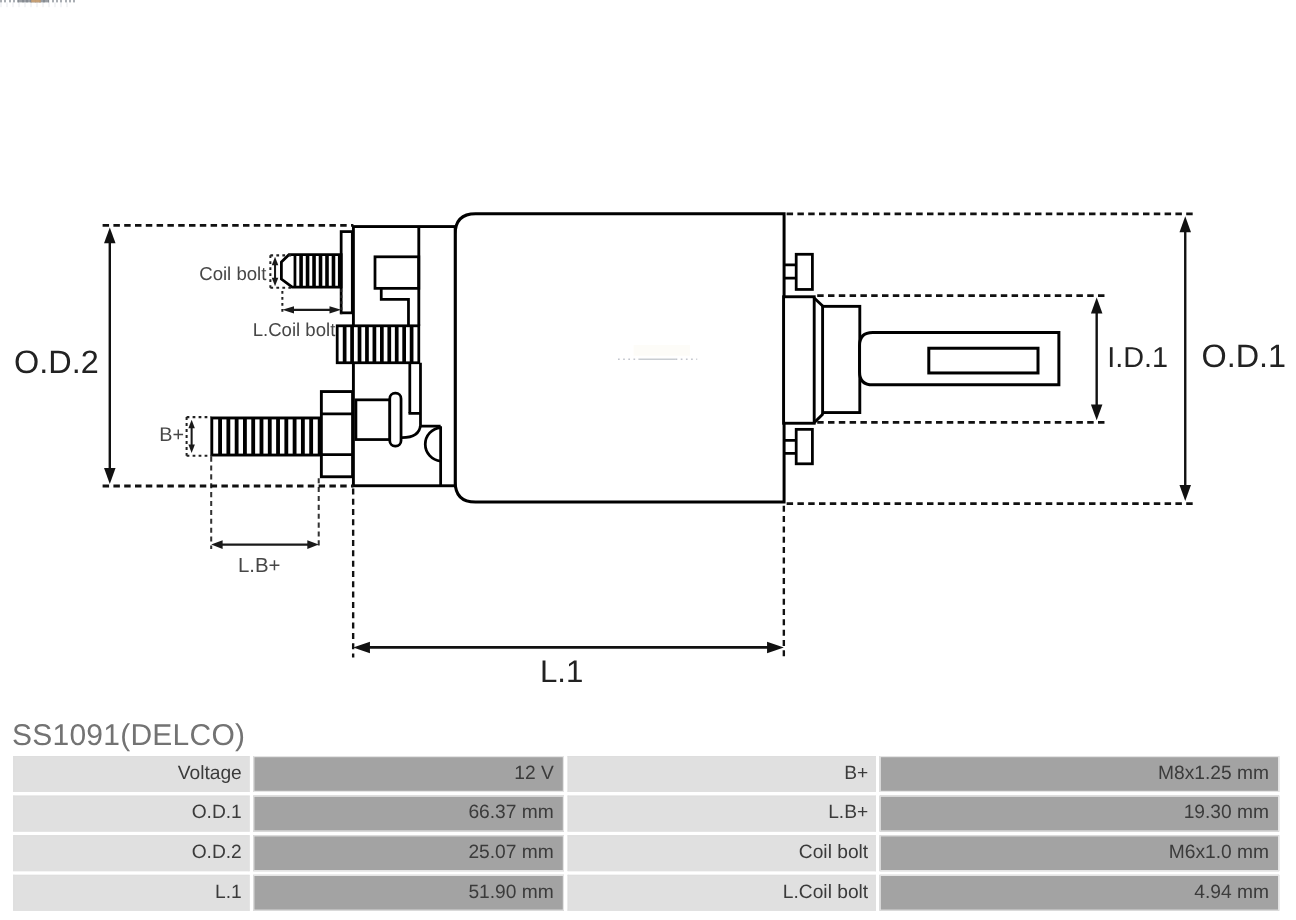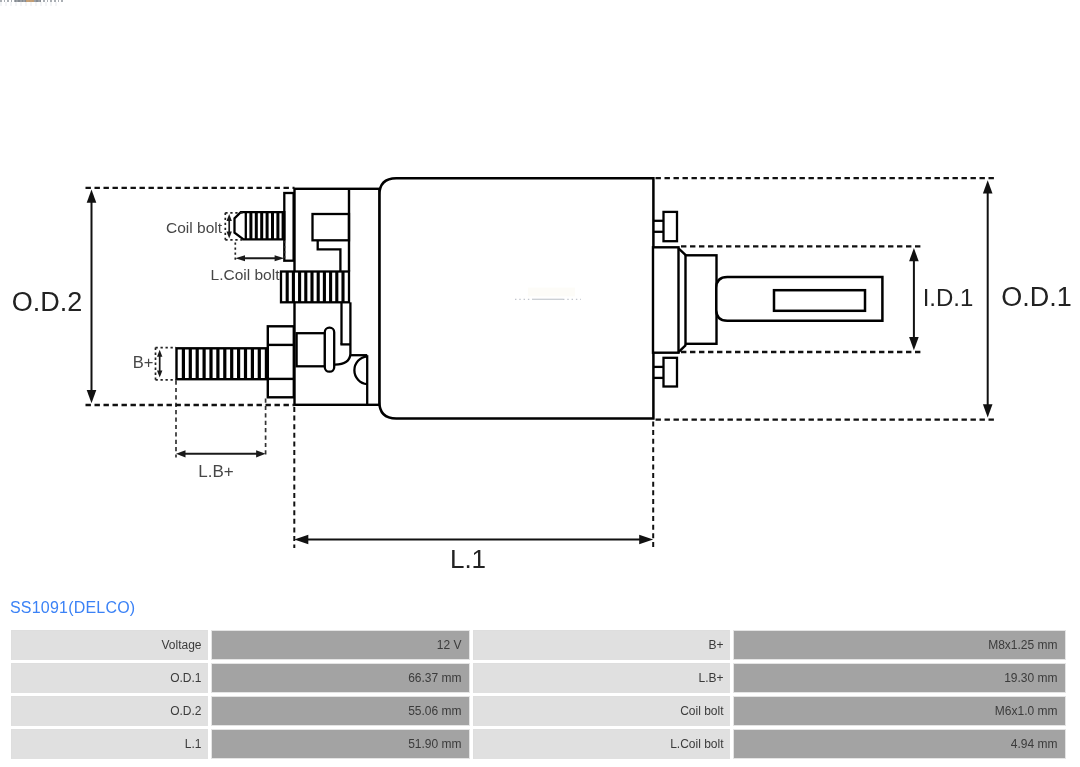--- a/index.html
+++ b/index.html
@@ -1,20 +1,20 @@
 <!DOCTYPE html>
 <html><head>
 <meta charset="utf-8">
 <style>
 html,body{margin:0;padding:0;background:#fff;width:1080px;height:767px;overflow:hidden}
 body{font-family:"Liberation Sans",sans-serif;position:relative;filter:brightness(1)}
-#code{position:absolute;left:10px;top:599px;font-size:16px;color:#3b82f6;letter-spacing:.2px}
+#code{position:absolute;left:10px;top:599px;font-size:25px;color:#737373;letter-spacing:.2px}
 #spec{position:absolute;left:7.5px;top:626.8px;width:1061px}
 #spec table{border-collapse:separate;border-spacing:3px;border:none;width:100%;table-layout:fixed;background:#fff}
-#spec td{box-sizing:border-box;height:30px;font-size:12px;color:#3b3b3b;text-align:right;vertical-align:middle;padding:0 5px 0 0;overflow:hidden;white-space:nowrap;border:1px solid #e4e4e4}
+#spec td{box-sizing:border-box;height:30px;font-size:16px;color:#3b3b3b;text-align:right;vertical-align:middle;padding:0 5px 0 0;overflow:hidden;white-space:nowrap;border:1px solid #e4e4e4}
 #spec td.l{background:#e0e0e0;border-color:#dedede #e0e0e0 #e0e0e0 #dedede}
 #spec td.v{background:#a3a3a3;padding-right:7px}
 </style>
 </head>
 <body>
 
 <div style="position:absolute;left:0;top:0;width:64px;height:2px;opacity:.75;background:repeating-linear-gradient(90deg,#8d939a 0 1.6px,#fff 1.6px 3.6px)"></div>
 <div style="position:absolute;left:15px;top:0;width:26px;height:2px;background:#7a7f86;opacity:.75"></div>
 <div style="position:absolute;left:26px;top:0;width:8px;height:2px;background:#cfa06b;opacity:.8"></div>
 <div style="position:absolute;left:0;top:2px;width:58px;height:4px;opacity:.1;background:repeating-linear-gradient(90deg,#8a93a8 0 2px,#fff 2px 5px)"></div>
@@ -252,21 +252,21 @@
 
 <tr>
           <td class="l">O.D.1</td>
           <td class="v">66.37 mm</td>
           <td class="l">L.B+</td>
           <td class="v">19.30 mm</td>
         </tr>
 
 <tr>
           <td class="l">O.D.2</td>
-          <td class="v">55.06 mm</td>
+          <td class="v">25.07 mm</td>
           <td class="l">Coil bolt</td>
           <td class="v">M6x1.0 mm</td>
         </tr>
 
 <tr>
           <td class="l">L.1</td>
           <td class="v">51.90 mm</td>
           <td class="l">L.Coil bolt</td>
           <td class="v">4.94 mm</td>
         </tr>

